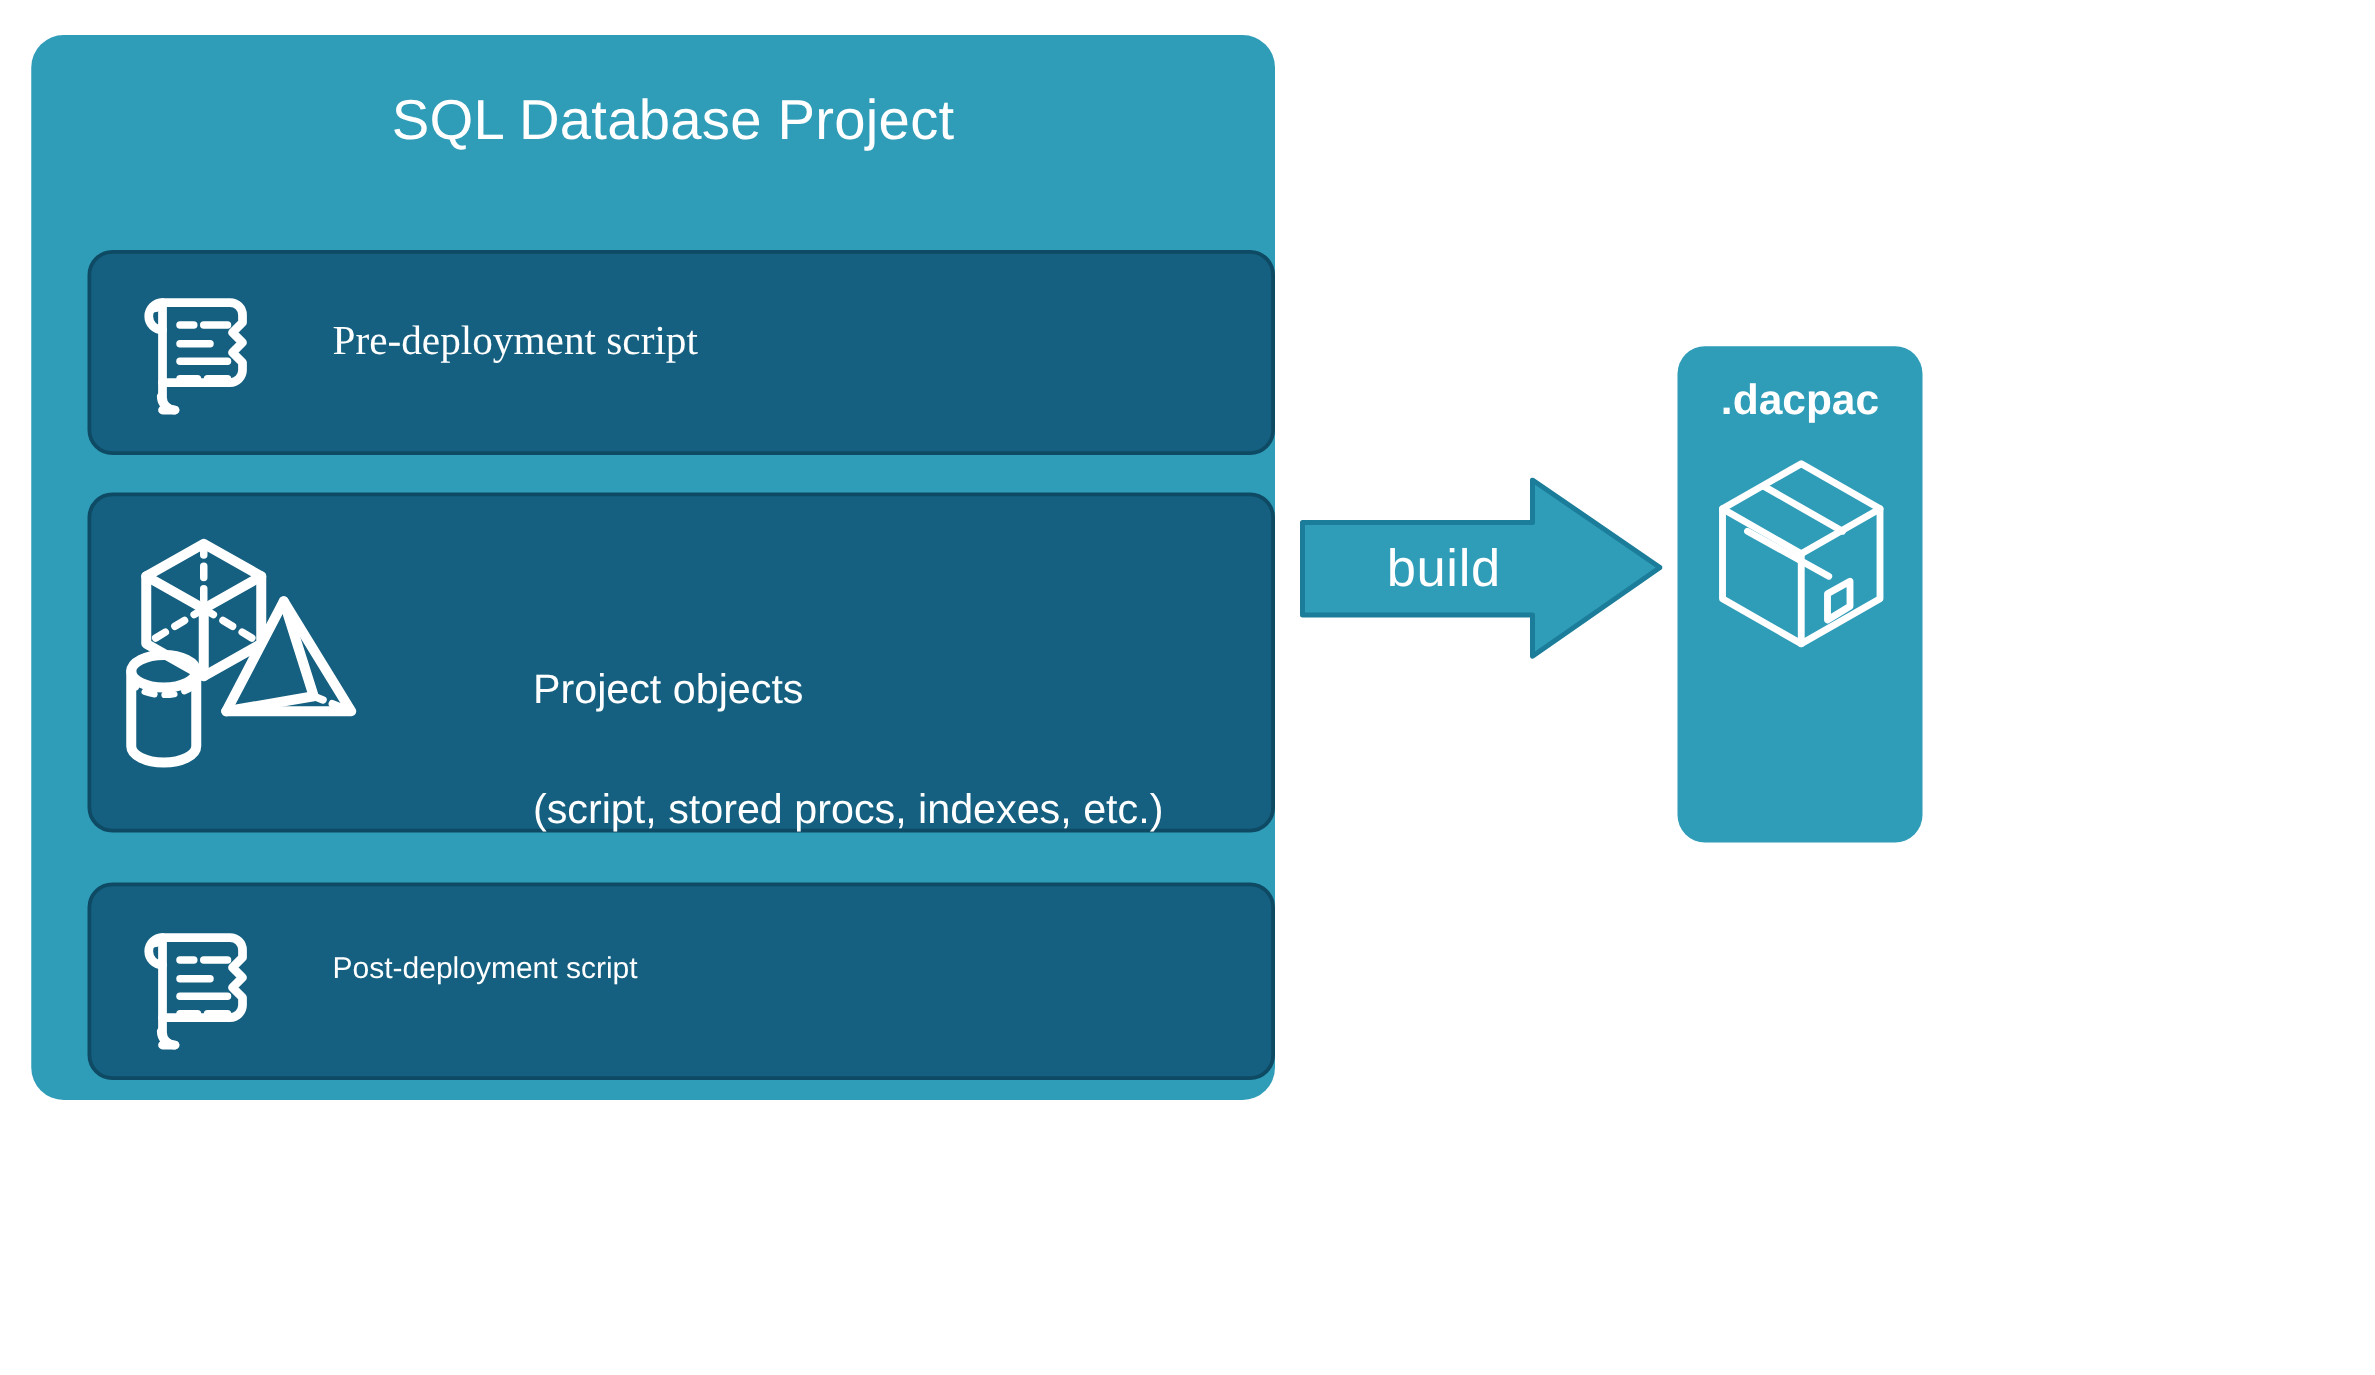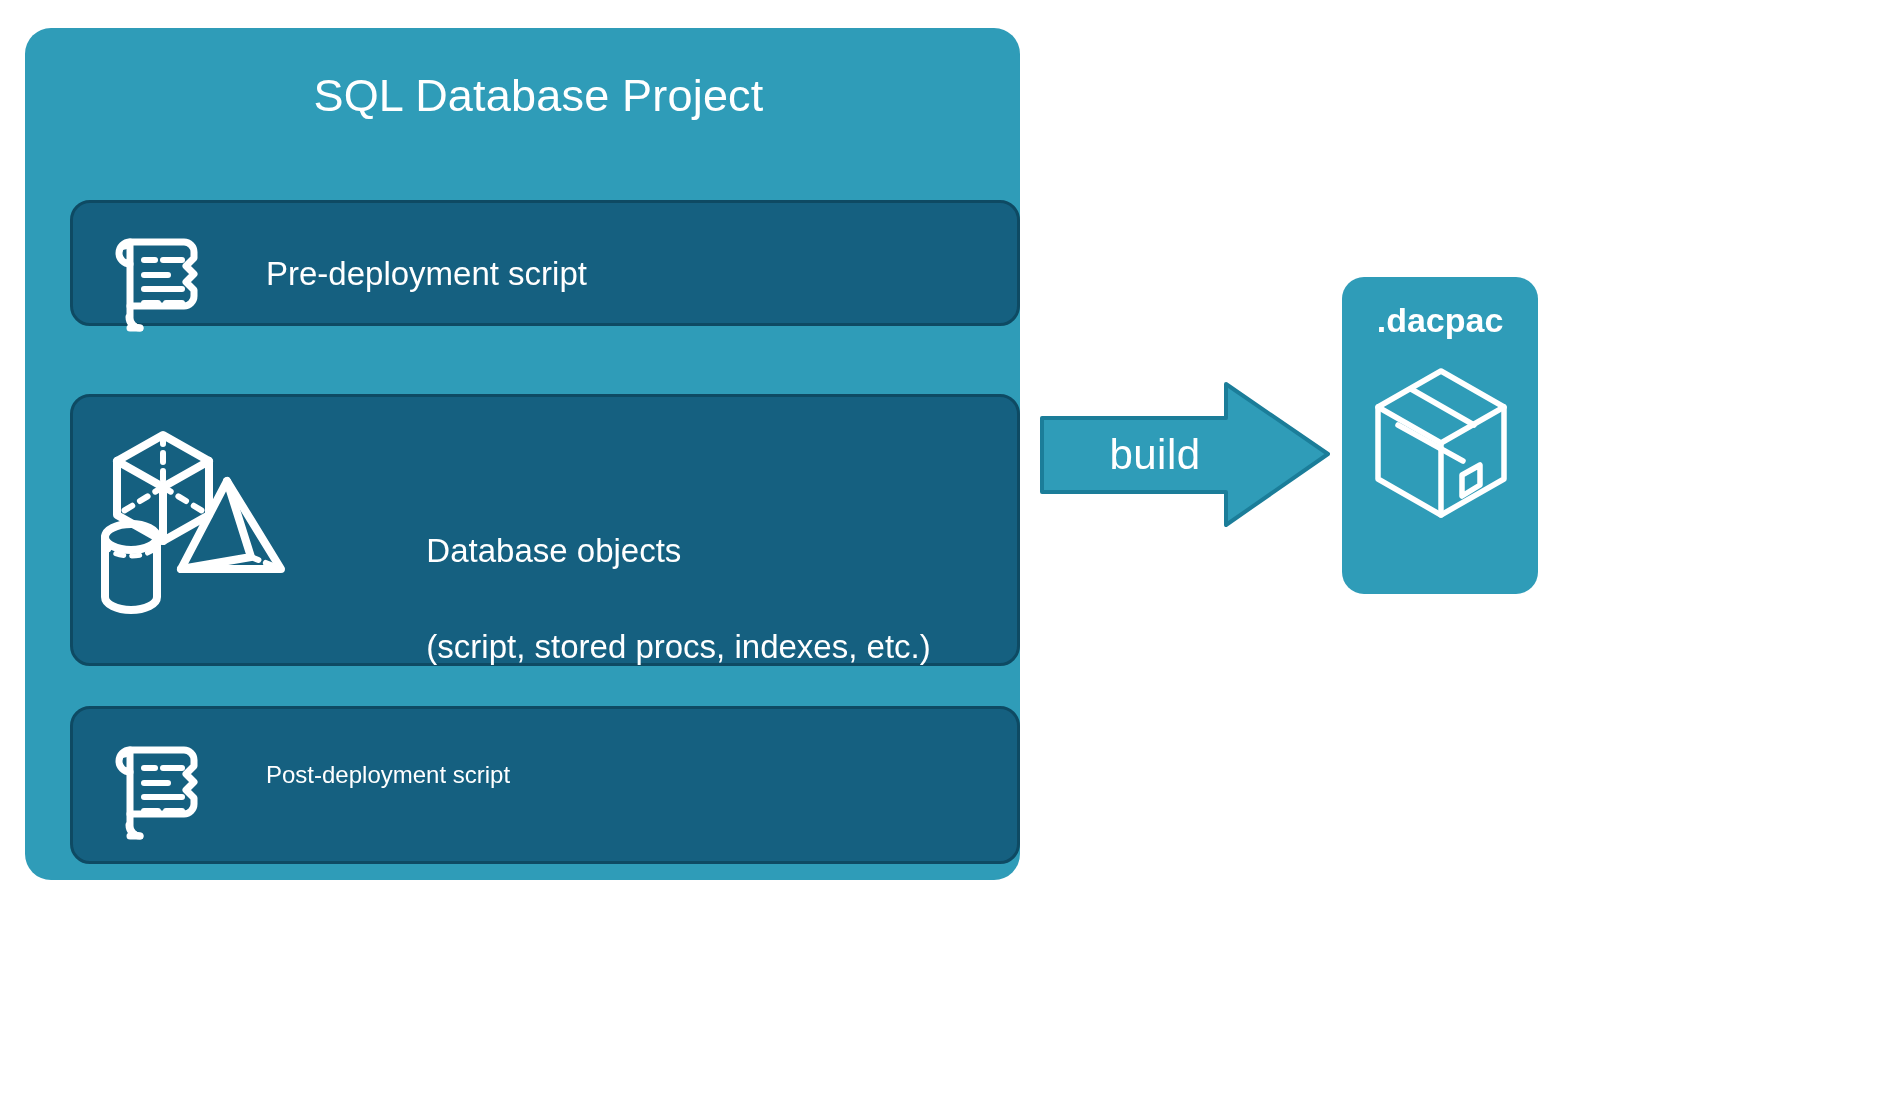--- a/index.html
+++ b/index.html
@@ -19,21 +19,21 @@
     white-space:nowrap;
     margin-left:16px;
   }
 
   
   .inner-box{
     position:absolute;left:45px;width:950px;
     background:#156080;border:3px solid #0e4a63;border-radius:20px;
     box-sizing:border-box;
   }
-  #box-pre  {top:172px;height:126px;}
+  #box-pre  {top:172px;height:164px;font-family:Liberation Serif, serif;}
   #box-objs {top:366px;height:272px;}
   #box-post {top:678px;height:158px;}
 
   .box-label{
     position:absolute;color:#ffffff;font-weight:400;white-space:pre;
   }
   #label-pre {left:193px;top:52px;font-size:33px;}
   #label-post{left:193px;top:52px;font-size:24px;}
   #label-objs{left:280px;top:82px;font-size:33px;line-height:48px;}
 
@@ -46,21 +46,21 @@
   .build-arrow{position:absolute;left:1040px;top:382px;width:290px;height:145px;}
   .build-text{
     position:absolute;left:1040px;top:382px;width:230px;height:145px;
     display:flex;align-items:center;justify-content:center;
     color:#ffffff;font-size:42px;font-weight:normal;letter-spacing:.5px;
     pointer-events:none;
   }
 
   
   .dacpac-card{
-    position:absolute;left:1342px;top:277px;width:196px;height:317px;
+    position:absolute;left:1342px;top:277px;width:196px;height:397px;
     background:#2f9cb8;border-radius:22px;
   }
   .dacpac-title{
     position:absolute;left:0;top:24px;width:196px;text-align:center;
     color:#ffffff;font-size:34px;font-weight:bold;white-space:nowrap;
   }
   .dacpac-icon{position:absolute;left:28px;top:86px;width:142px;height:160px;}
 </style>
 </head>
 <body>
@@ -116,21 +116,21 @@
           </g>
 
           <g>
             <path d="M20 118 L20 178 a26 13 0 0 0 52 0 L72 118"></path>
             <path d="M20 118 a26 13 0 0 1 52 0 a26 13 0 0 1 -52 0" stroke-dasharray="0"></path>
             <path d="M20 124 a26 13 0 0 0 52 0" stroke-dasharray="8 8" stroke-width="5"></path>
           </g>
         </svg>
       </div>
       <div class="box-label" id="label-objs">
-        <span>Database objects</span><br>
+        <span>Project objects</span><br>
         <span>(script, stored procs, indexes, etc.)</span>
       </div>
     </div>
 
     <div class="inner-box" id="box-post">
       <div class="icon-slot" id="icon-post">
         <svg viewBox="0 0 120 105" width="120" height="105" fill="none" stroke="#ffffff" stroke-width="7" stroke-linecap="round" stroke-linejoin="round">
           <path d="M38 14 L92 14 a10 10 0 0 1 10 10 l0 6 -8 8 8 8 -8 8 8 8 0 6 a10 10 0 0 1 -10 10 L38 78" stroke-width="7"></path>
           <path d="M38 14 a11 11 0 0 0 -11 11 a11 11 0 0 0 11 11 l0 -22" stroke-width="7"></path>
           <path d="M27 25 a6 6 0 0 1 6 -6" stroke-width="5"></path>

